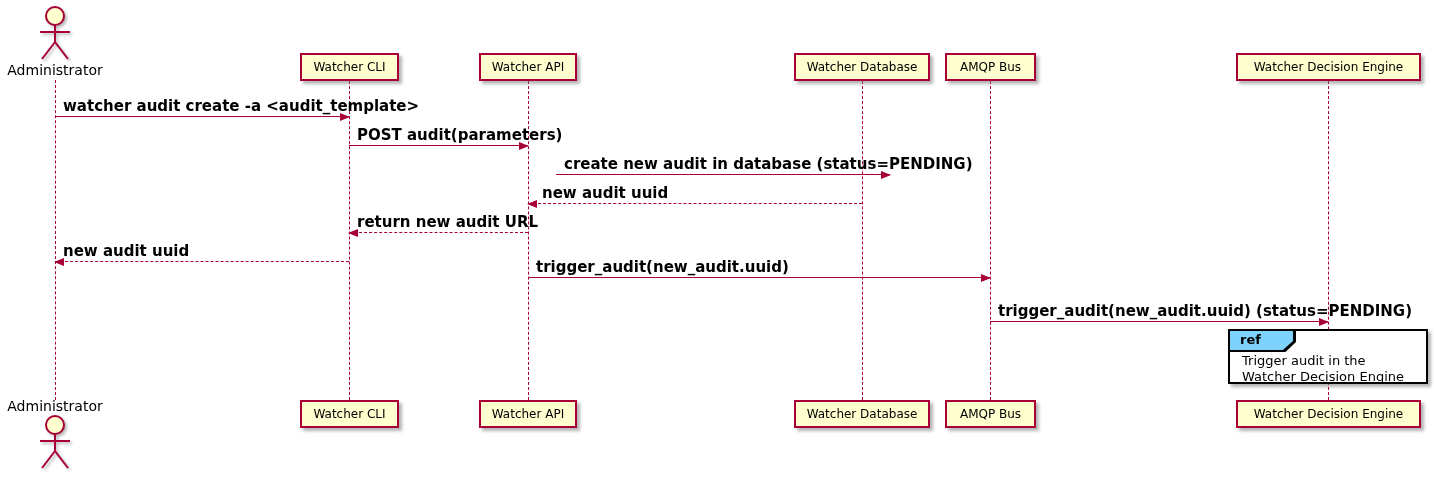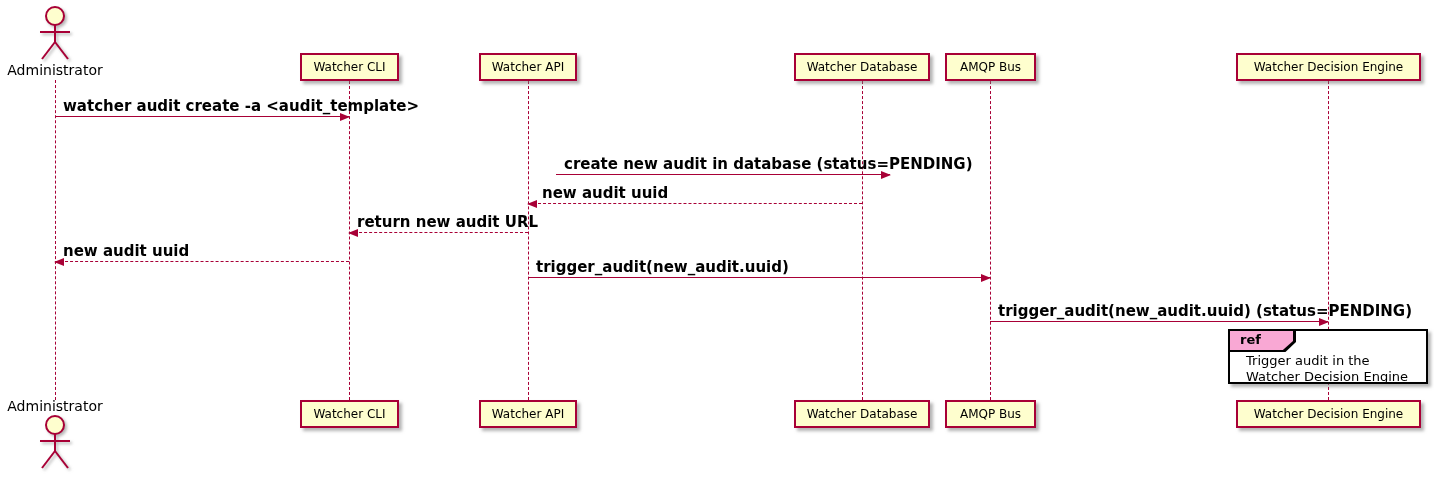--- a/index.html
+++ b/index.html
@@ -87,32 +87,32 @@
     position: absolute;
     top: 0; left: 0;
     width: 66px; height: 21px;
     background: #000000;
     clip-path: polygon(0 0, 100% 0, 100% 52%, 84% 100%, 0 100%);
   }
   .ref-tab {
     position: absolute;
     top: 0; left: 0;
     width: 63px; height: 19px;
-    background: #f9a8d4;
+    background: #7dd3fc;
     clip-path: polygon(0 0, 100% 0, 100% 52%, 84% 100%, 0 100%);
     font-size: 13px;
     font-weight: bold;
     padding: 1px 0 0 10px;
   }
   .ref-body {
     position: absolute;
     top: 22px; left: 0; right: 0;
     font-size: 13px;
+    padding-left: 12px;
     line-height: 16px;
-    margin-left: 16px;
   }
 </style>
 </head>
 <body>
 
 <div class="diagram">
 
   <div class="lifeline" style="left:55px;  top:80px; height:320px"></div>
   <div class="lifeline" style="left:349px; top:81px; height:319px"></div>
   <div class="lifeline" style="left:528px; top:81px; height:319px"></div>
@@ -146,20 +146,25 @@
   <div class="participant" style="left:1236px;top:53px; width:185px">
       <span>Watcher Decision Engine</span>
     </div>
 
   <div class="msg" style="left:55px; top:97px; width:294px">
     <span class="msg-label">watcher audit create -a &lt;audit_template&gt;</span>
     <div class="msg-line"></div>
     <span class="arrow arrow-right"></span>
   </div>
 
+  <div class="msg" style="left:349px; top:126px; width:179px">
+    <span class="msg-label">POST audit(parameters)</span>
+    <div class="msg-line"></div>
+    <span class="arrow arrow-right"></span>
+  </div>
 
   <div class="msg" style="left:556px; top:155px; width:334px">
     <span class="msg-label">create new audit in database (status=PENDING)</span>
     <div class="msg-line"></div>
     <span class="arrow arrow-right"></span>
   </div>
 
   <div class="msg" style="left:528px; top:184px; width:334px">
     <span class="msg-label" style="left:14px">new audit uuid</span>
     <div class="msg-line dashed"></div>

